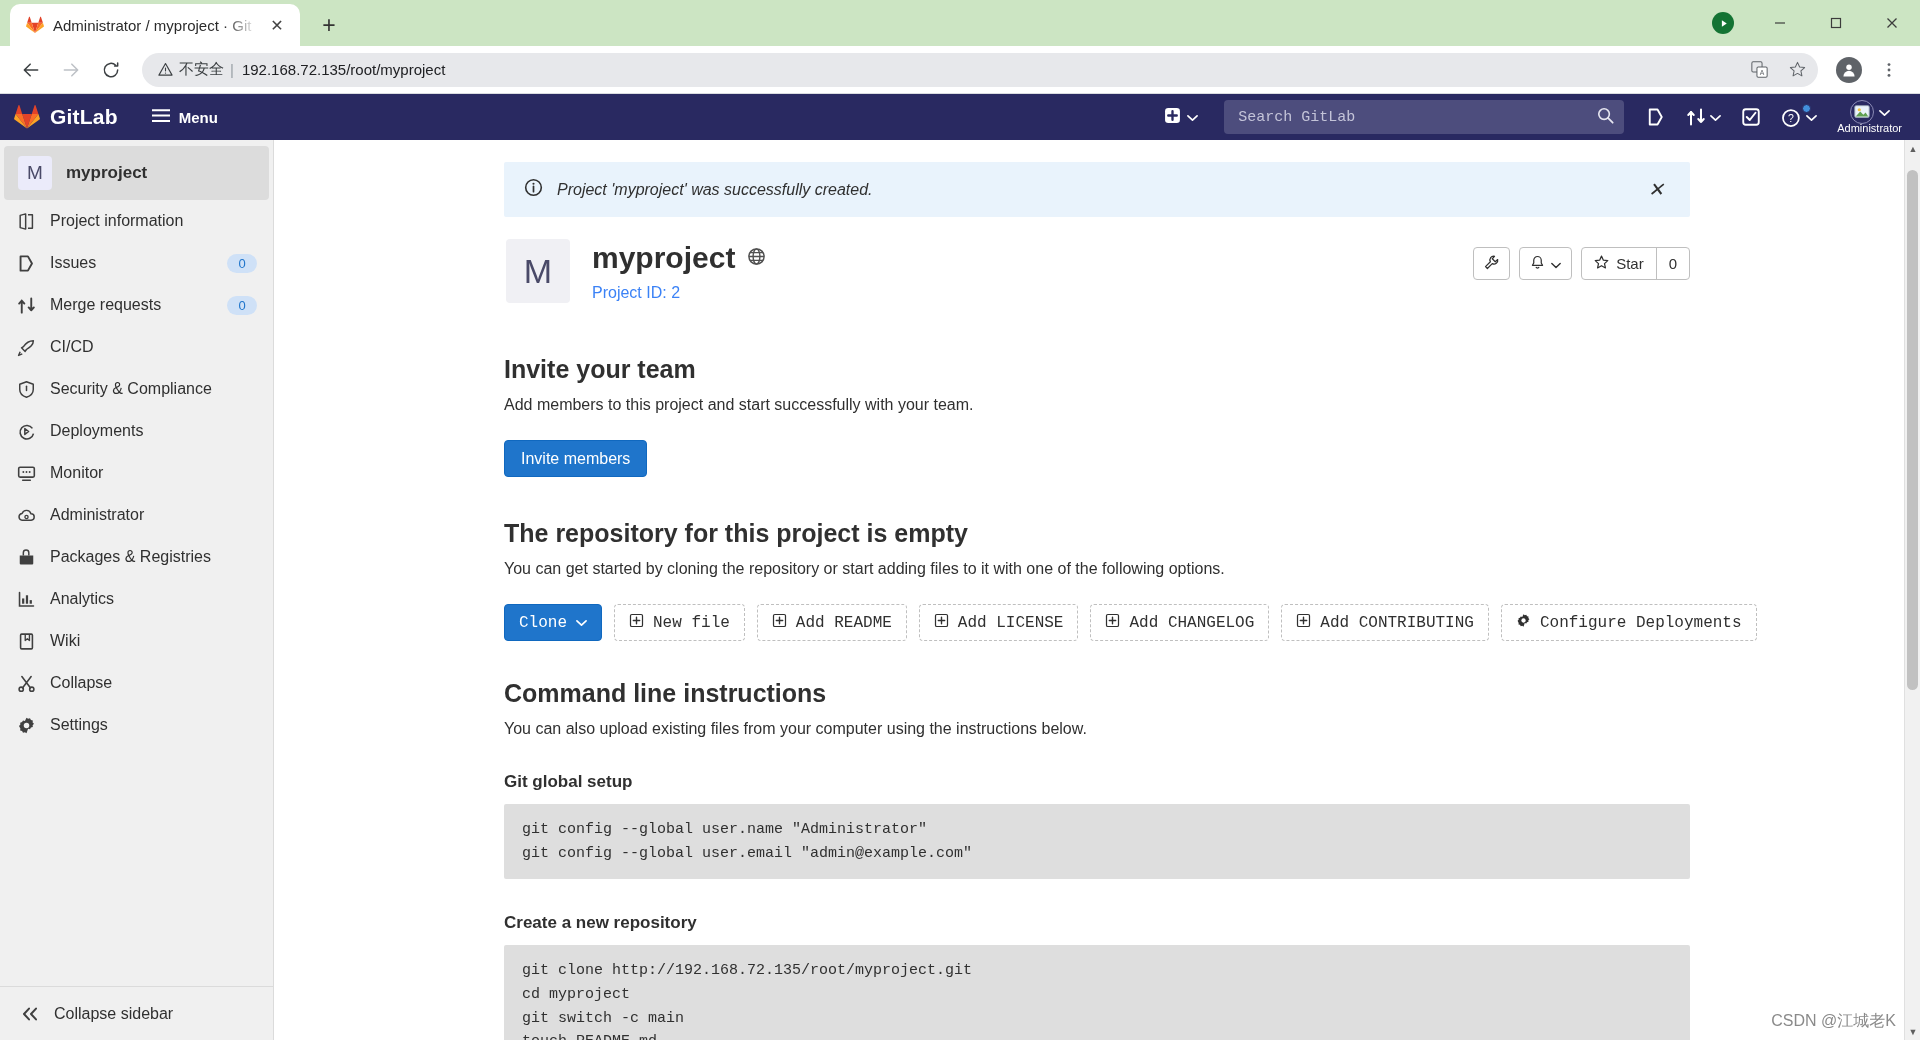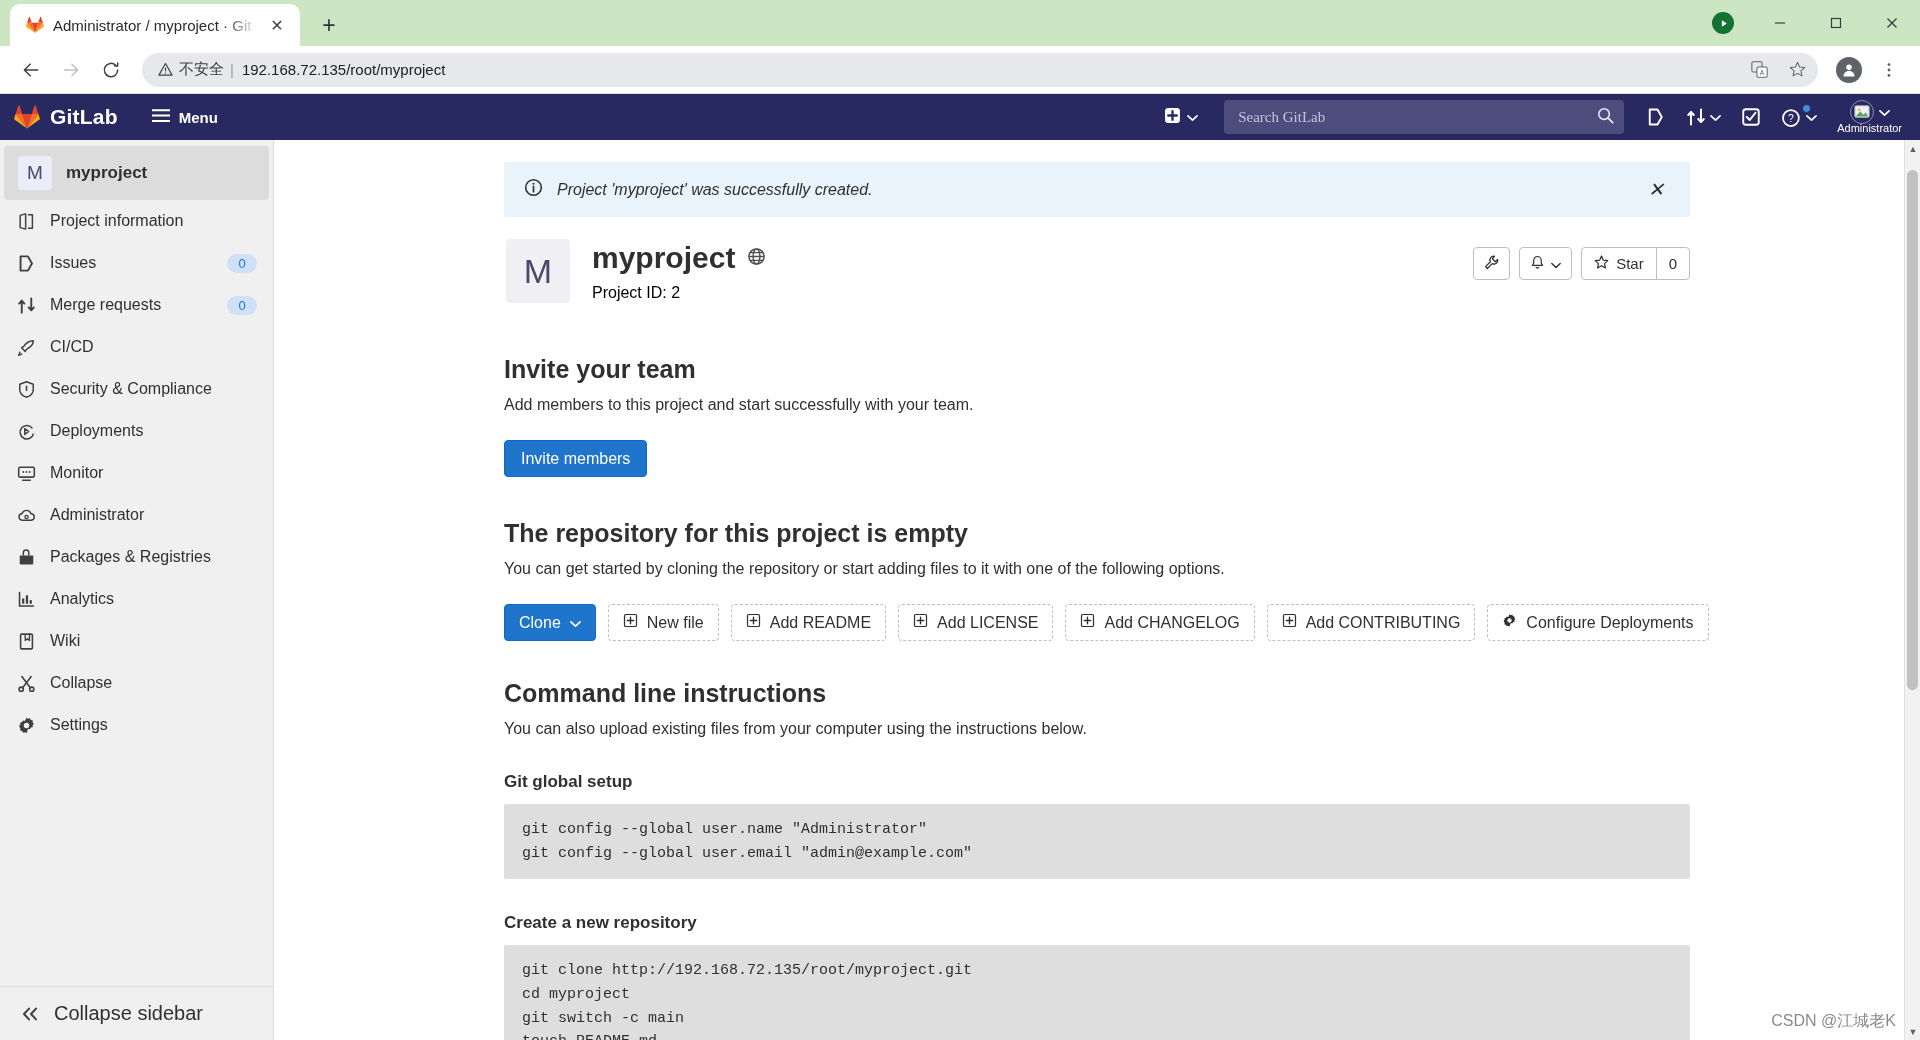--- a/index.html
+++ b/index.html
@@ -124,21 +124,21 @@
   }
   .gl-search {
     width: 400px; height: 34px;
     background: #4d4d7d; border-radius: 4px;
     display: flex; align-items: center;
     padding: 0 10px 0 14px; margin-left: 20px; margin-right: 12px;
     cursor: text;
   }
   .gl-search input {
     flex: 1; background: transparent; border: none; outline: none;
-    color: #c4b5fd; font-size: 15px; font-family: Liberation Serif, serif;
+    color: #c4b5fd; font-size: 15px; font-family: Liberation Mono, monospace;
   }
   .gl-search input::placeholder { color: #c3c3d8; }
   .gl-nav-item {
     height: 46px; display: flex; align-items: center; gap: 4px;
     padding: 0 10px; color: #fff; cursor: pointer; position: relative;
   }
   .gl-badge-dot {
     position: absolute; top: 10px; right: 16px;
     width: 9px; height: 9px; border-radius: 50%;
     background: #428fdc; border: 1px solid #292961;
@@ -187,21 +187,21 @@
   .side-icon { width: 20px; height: 20px; flex: none; display: flex; align-items: center; justify-content: center; color: #404040; }
   .side-label { flex: 1; white-space: nowrap; }
   .side-count {
     background: #cfe1f7; color: #1f75cb;
     font-size: 13px; border-radius: 10px;
     padding: 2px 10px; min-width: 30px; text-align: center;
   }
   .side-footer {
     border-top: 1px solid #dbdbdb;
     height: 54px; display: flex; align-items: center; gap: 14px;
-    padding: 0 20px; font-size: 20px; color: #303030; cursor: pointer;
+    padding: 0 20px; font-size: 16px; color: #303030; cursor: pointer;
   }
 
   
   .gl-main { flex: 1; overflow: hidden; position: relative; background: #fff; }
   .alert-bar {
     margin: 22px 230px 0 230px;
     background: #e9f3fc;
     display: flex; align-items: center;
     padding: 16px 20px;
     gap: 14px;
@@ -220,21 +220,21 @@
   }
   .proj-big-avatar {
     width: 64px; height: 64px; border-radius: 4px;
     background: #f0f0f4; color: #4a4a68;
     display: flex; align-items: center; justify-content: center;
     font-size: 34px; flex: none; margin-left: 2px;
   }
   .proj-meta { flex: 1; padding-top: 2px; }
   .proj-title-row { display: flex; align-items: center; gap: 12px; }
   .proj-title { font-size: 30px; font-weight: 600; color: #303030; }
-  .proj-id { font-size: 16px; color: #000000; margin-top: 9px; }
+  .proj-id { font-size: 16px; color: #3b82f6; margin-top: 9px; }
   .proj-actions { display: flex; align-items: center; gap: 9px; padding-top: 8px; }
   .btn-o {
     height: 33px; border: 1px solid #bfbfbf; background: #fff;
     border-radius: 4px; display: flex; align-items: center; gap: 6px;
     padding: 0 10px; font-size: 15px; color: #303030; cursor: pointer;
   }
   .btn-star {
     height: 33px; border: 1px solid #bfbfbf; background: #fff;
     border-radius: 4px; display: flex; align-items: stretch; cursor: pointer;
     overflow: hidden;
@@ -250,21 +250,21 @@
   p.sec-text { font-size: 16px; color: #303030; margin-top: 12px; }
   .btn-primary {
     margin-top: 26px;
     background: #1f75cb; color: #fff;
     border: 1px solid #1068bf; border-radius: 4px;
     height: 37px; padding: 0 16px;
     font-size: 16px; display: inline-flex; align-items: center;
     cursor: pointer;
   }
 
-  .repo-actions { display: flex; align-items: flex-start; gap: 12px; margin-top: 26px; flex-wrap: nowrap; }
+  .repo-actions { display: flex; align-items: flex-start; gap: 12px; margin-top: 26px; flex-wrap: nowrap; font-family: Liberation Mono, monospace; }
   .btn-clone {
     background: #1f75cb; color: #fff; border: 1px solid #1068bf; border-radius: 4px;
     height: 37px; padding: 0 14px; display: flex; align-items: center; gap: 9px;
     font-size: 16px; cursor: pointer;
   }
   .btn-dashed {
     background: #fff; border: 1px dashed #bfbfbf; border-radius: 4px;
     height: 37px; padding: 0 14px; display: flex; align-items: center; gap: 9px;
     font-size: 16px; color: #303030; cursor: pointer; white-space: nowrap;
   }

